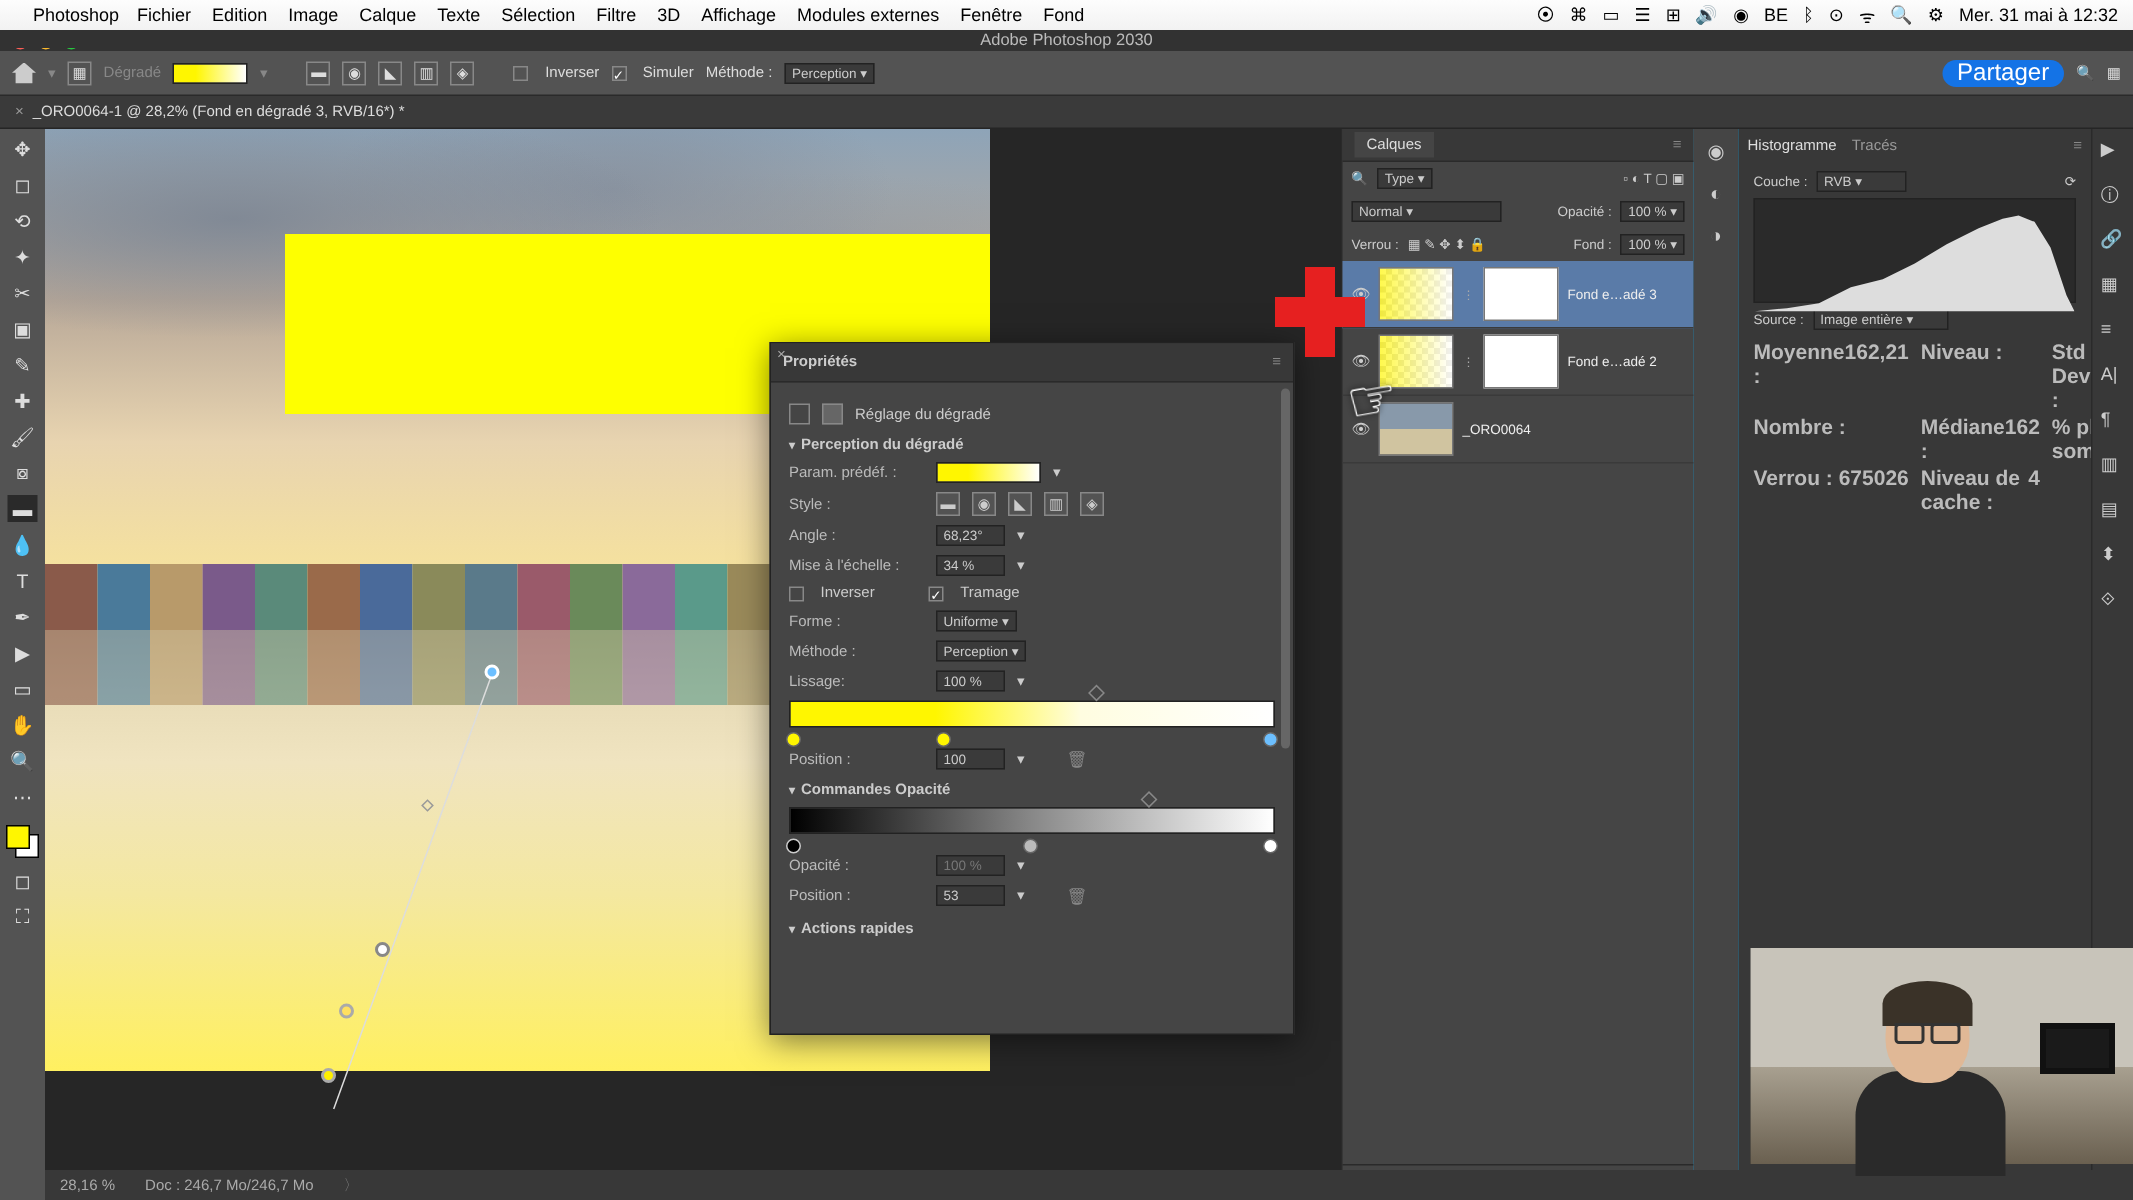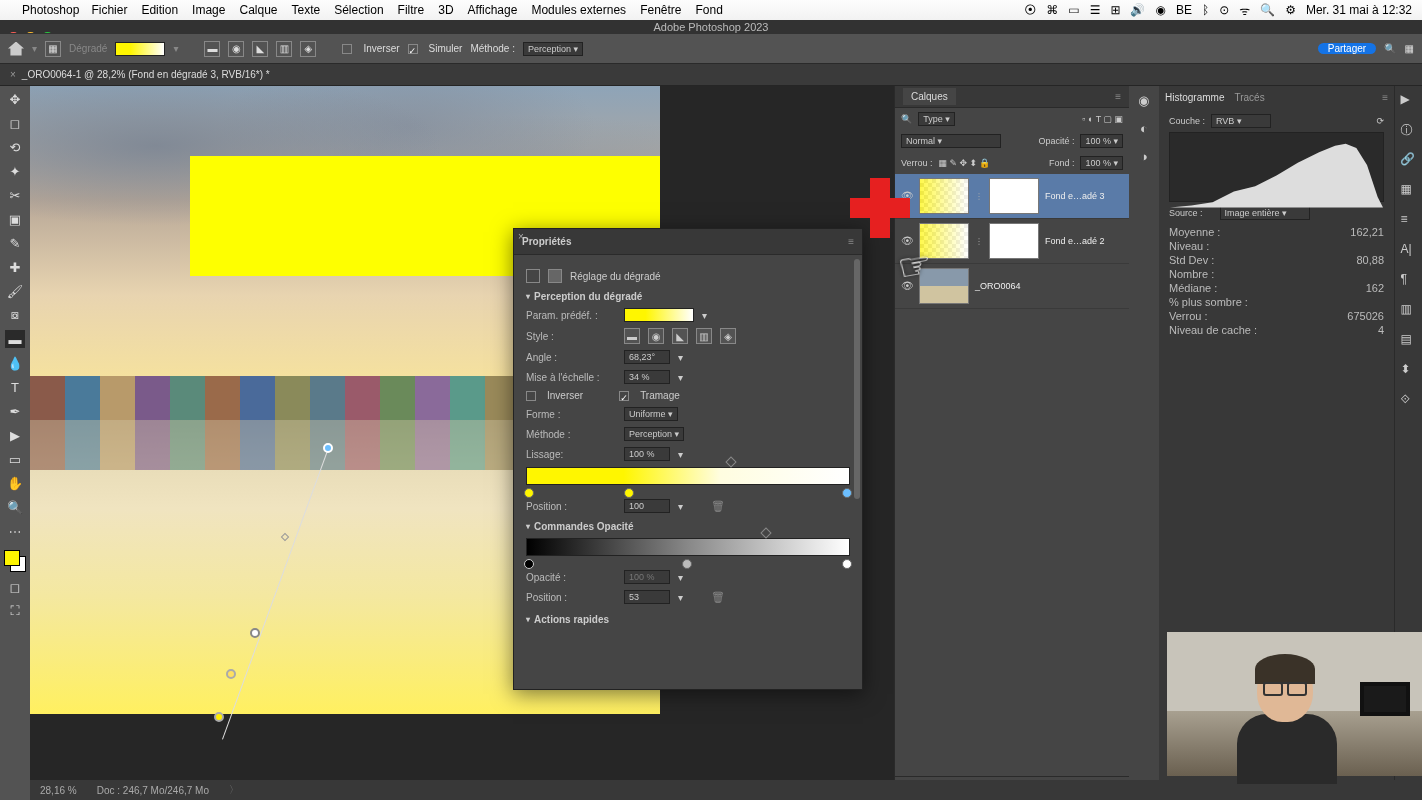--- a/index.html
+++ b/index.html
@@ -20,21 +20,21 @@
 
 .titlebar { height:12px; background:#323232; text-align:center; color:#bbb; font-size:11px; position:absolute; top:20px; left:0; right:0; line-height:14px; pointer-events:none;}
 
 
 .optbar { height:30px; background:#535353; display:flex; align-items:center; padding:0 8px; gap:8px; border-bottom:1px solid #2a2a2a; font-size:10px; color:#ddd;}
 .home-icon{width:16px;height:14px;background:#ccc;clip-path:polygon(50% 0,100% 50%,85% 50%,85% 100%,15% 100%,15% 50%,0 50%);}
 .gradient-sw{width:50px;height:14px;background:linear-gradient(90deg,#fff600 0%,#fff600 30%,#fff 100%); border:1px solid #222;}
 .sqbtn{width:16px;height:16px;border:1px solid #888;display:inline-flex;align-items:center;justify-content:center;background:#535353;}
 .cb{width:10px;height:10px;border:1px solid #888;display:inline-block;margin-right:3px;vertical-align:middle;}
 .cb.on::after{content:"✓";color:#fff;font-size:9px;line-height:8px;}
-.share{background:#1473e6;color:#fff;padding:0 10px;border-radius:12px;font-size:10px;}
+.share{background:#1473e6;color:#fff;padding:0 10px;border-radius:12px;font-size:16px;}
 .optbar .sp{flex:1;}
 
 
 .doctab{height:22px;background:#3a3a3a;display:flex;align-items:center;padding:0 10px;color:#ddd;font-size:10px;border-bottom:1px solid #252525;}
 .doctab .x{margin-right:6px;color:#999;}
 
 
 .main{position:absolute;top:86px;left:0;right:0;bottom:0;display:flex;}
 .toolbar{width:30px;background:#535353;display:flex;flex-direction:column;align-items:center;padding:4px 0;gap:6px;}
 .toolbar .t{width:20px;height:18px;display:flex;align-items:center;justify-content:center;color:#ddd;font-size:13px;}
@@ -81,21 +81,21 @@
 
 .midstrip{width:30px;background:#454545;display:flex;flex-direction:column;align-items:center;padding:6px 0;gap:12px;}
 .midstrip .ic{width:16px;height:16px;color:#ccc;font-size:13px;display:flex;align-items:center;justify-content:center;}
 
 .histo-col{width:235px;background:#383838;display:flex;flex-direction:column;}
 .histo-tabs{height:22px;display:flex;align-items:center;padding:0 6px;gap:10px;font-size:10px;color:#999;}
 .histo-tabs .act{color:#ddd;}
 .histo-body{padding:6px 10px;font-size:9px;color:#ccc;}
 .histo-graph{height:70px;background:#2a2a2a;margin:4px 0;position:relative;border:1px solid #222;}
 .histo-graph svg{position:absolute;inset:0;}
-.stats{display:grid;grid-template-columns:1fr;gap:2px 8px;font-size:11px;color:#bbb;}
+.stats{display:grid;grid-template-columns:1fr 1fr 1fr;gap:2px 8px;font-size:14px;color:#bbb;font-weight:bold;}
 .stats div{display:flex;justify-content:space-between;}
 
 .iconstrip{width:28px;background:#383838;display:flex;flex-direction:column;align-items:center;padding:6px 0;gap:14px;border-left:1px solid #2a2a2a;}
 .iconstrip .ic{width:16px;height:16px;color:#ccc;font-size:12px;}
 
 
 .props{position:absolute;left:513px;top:228px;width:350px;height:462px;background:#454545;border:1px solid #222;box-shadow:0 4px 20px rgba(0,0,0,.5);font-size:10px;color:#ccc;}
 .props .close{position:absolute;top:2px;left:4px;color:#aaa;font-size:10px;}
 .props .hdr{height:26px;background:#383838;display:flex;align-items:center;padding:0 8px;font-weight:bold;border-bottom:1px solid #2a2a2a;}
 .props .body{padding:8px 12px;overflow:hidden;}
@@ -166,21 +166,21 @@
     <span>⚙</span>
     <span>Mer. 31 mai à 12:32</span>
   </div>
 </div>
 
 <div class="winctrl">
   <div class="dot r"></div>
   <div class="dot y"></div>
   <div class="dot g"></div>
 </div>
-<div class="titlebar">Adobe Photoshop 2023</div>
+<div class="titlebar">Adobe Photoshop 2030</div>
 
 <div class="optbar">
   <div class="home-icon"></div>
   <span style="color:#888">▾</span>
   <div class="sqbtn">▦</div>
   <span style="color:#888">Dégradé</span>
   <div class="gradient-sw"></div>
     <span style="color:#888">▾</span>
   <div style="width:10px"></div>
   <div class="sqbtn">▬</div>
@@ -363,21 +363,21 @@
         <div style="display:flex;gap:6px;align-items:center">
           <span>Couche :</span>
           <span class="sel" style="width:60px"><span>RVB</span> ▾</span>
           <span style="margin-left:auto">⟳</span>
         </div>
         <div class="histo-graph">
           <svg viewBox="0 0 200 70" preserveAspectRatio="none">
             <path d="M0,70 L20,68 L40,65 L60,55 L80,50 L100,40 L120,28 L140,18 L155,12 L165,10 L175,14 L185,30 L195,60 L200,70 Z" fill="#ddd"></path>
           </svg>
         </div>
-        <div style="display:flex;gap:17px;align-items:center;margin-bottom:6px">
+        <div style="display:flex;gap:6px;align-items:center;margin-bottom:6px">
           <span>Source :</span>
           <span class="sel" style="width:90px"><span>Image entière</span> ▾</span>
         </div>
         <div class="stats">
           <div>
               <span>Moyenne :</span>
               <span>162,21</span>
             </div>
           <div>
               <span>Niveau :</span>

